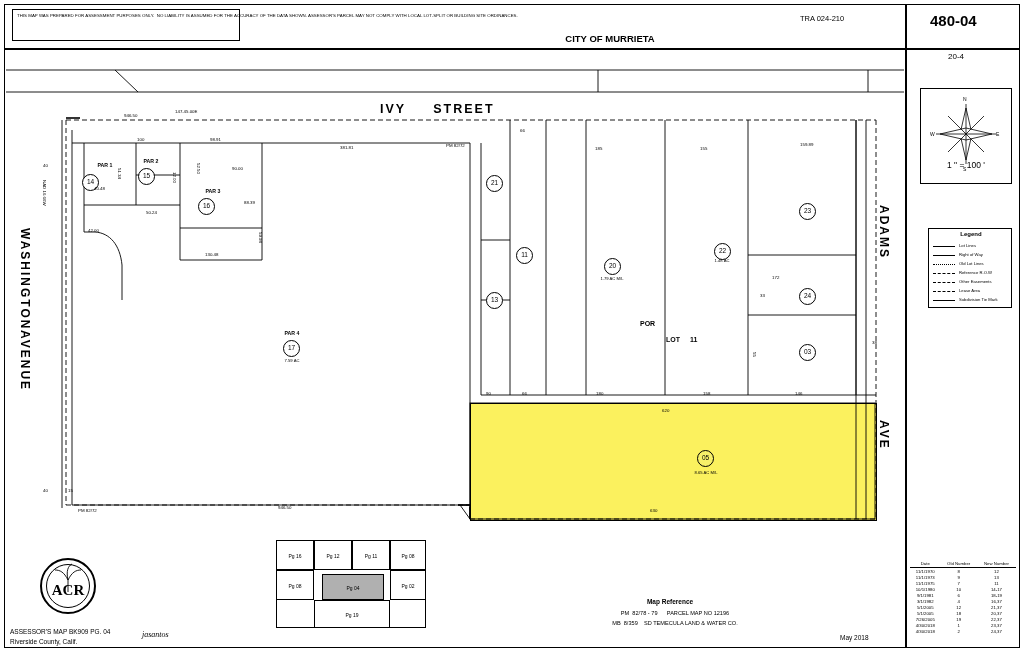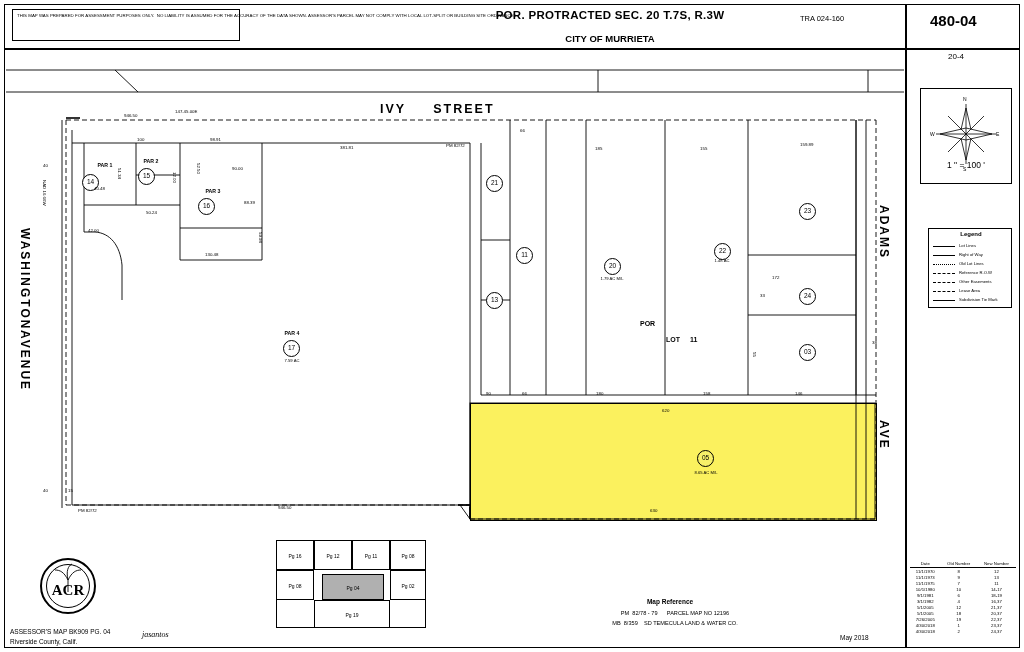--- a/index.html
+++ b/index.html
@@ -82,23 +82,22 @@
 </head>
 <body>
 
 <div id="sheet">
 
   <div class="brd" id="outer"></div>
   <div class="brd" id="hdrline"></div>
   <div class="brd" id="rightrule"></div>
 
   <div class="brd txt" id="disclaimer">THIS MAP WAS PREPARED FOR ASSESSMENT PURPOSES ONLY.  NO LIABILITY IS ASSUMED FOR THE ACCURACY OF THE DATA SHOWN. ASSESSOR'S PARCEL MAY NOT COMPLY WITH LOCAL LOT-SPLIT OR BUILDING SITE ORDINANCES.</div>
-  <div class="txt ctr" id="title1">POR. PROTRACTED SEC. 20 T.7S, R.3W</div>
   <div class="txt ctr" id="title2">CITY OF MURRIETA</div>
-  <div class="txt" id="tra">TRA 024-160</div>
+  <div class="txt" id="tra">TRA 024-210</div>
   <div class="txt" id="bknum">480-04</div>
   <div class="txt" id="bksub">20-4</div>
 
   <div class="brd" id="compassbox"></div>
   <svg class="ov">
     <g stroke="#000" fill="none" stroke-width="0.8">
       <path d="M966 108 L972 134 L966 160 L960 134 Z" fill="#fff"></path>
       <path d="M940 134 L966 128 L992 134 L966 140 Z" fill="#fff"></path>
       <line x1="948" y1="116" x2="984" y2="152"></line>
       <line x1="984" y1="116" x2="948" y2="152"></line>

